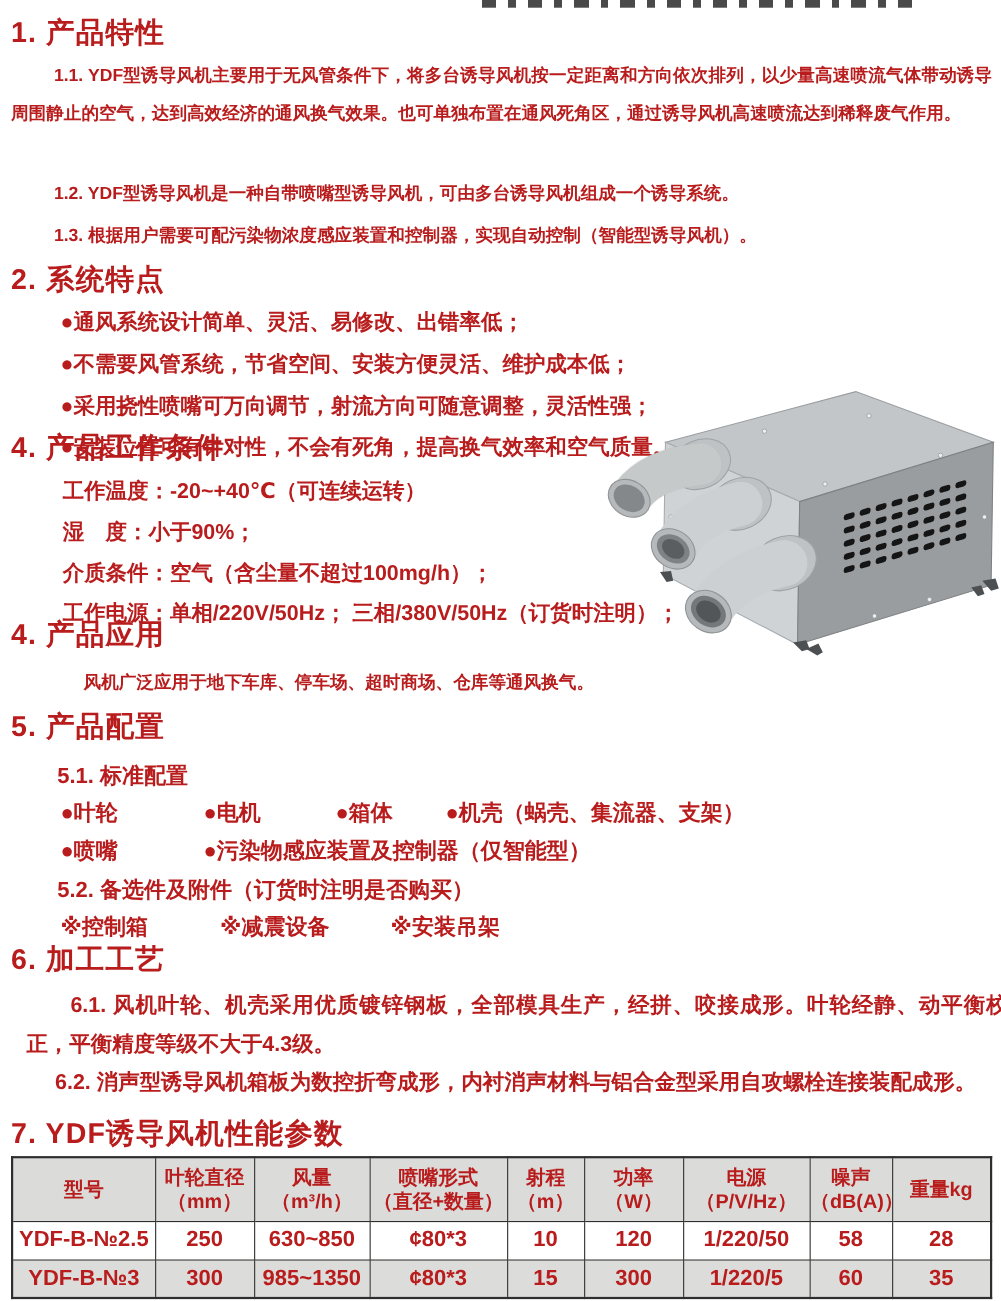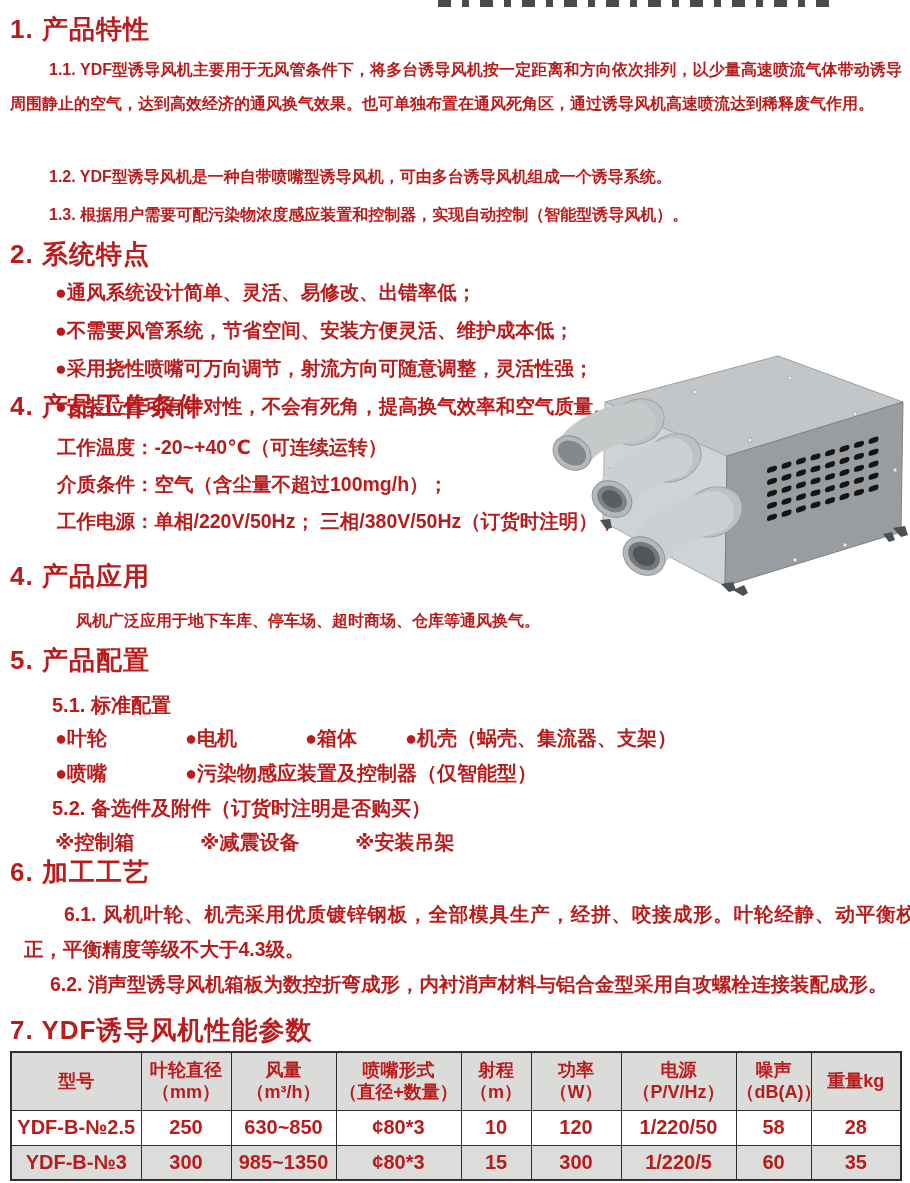--- a/index.html
+++ b/index.html
@@ -9,21 +9,21 @@
     color:#b91c1c; overflow:hidden;
     font-family:"Liberation Sans","DejaVu Sans",sans-serif;
     font-weight:bold;
   }
   .abs { position:absolute; }
   .sec-heading { font-size:26px; font-weight:bold; letter-spacing:1px; white-space:nowrap; }
   .body-text { font-size:16px; line-height:34px; }
   .para { width:892px; text-align:justify; }
   .indent { text-indent:39px; }
   .single { white-space:nowrap; text-align:left; }
-  .bullet-list { list-style:none; font-size:19.5px; line-height:38px;font-family:Liberation Serif, serif; }
+  .bullet-list { list-style:none; font-size:19.5px; line-height:38px; }
   .cond-lines div { font-size:19.5px; line-height:37px; white-space:nowrap; }
   .sub-heading { font-size:20px; white-space:nowrap; }
   .cfg-row { display:flex; font-size:20px; white-space:nowrap; }
   .cfg-row span { display:inline-block; }
   .w130{width:130px;} .w120{width:120px;} .w100{width:100px;}
   .w145{width:145px;} .w155{width:155px;}
   .proc-para { width:892px; font-size:19.5px; line-height:35px; text-align:justify; text-indent:40px; }
 
   
   .crop-fragment {
@@ -59,20 +59,21 @@
   <ul class="abs bullet-list" style="left:55px; top:274px;">
     <li>●通风系统设计简单、灵活、易修改、出错率低；</li>
     <li>●不需要风管系统，节省空间、安装方便灵活、维护成本低；</li>
     <li>●采用挠性喷嘴可万向调节，射流方向可随意调整，灵活性强；</li>
     <li>●安装位置可有针对性，不会有死角，提高换气效率和空气质量。</li>
   </ul>
 
   <div class="abs sec-heading" style="left:10px; top:389px;">4.  产品工作条件</div>
   <div class="abs cond-lines" style="left:57px; top:429px;">
     <div>工作温度：-20~+40℃（可连续运转）</div>
+    <div>湿　度：小于90%；</div>
     <div>介质条件：空气（含尘量不超过100mg/h）；</div>
     <div>工作电源：单相/220V/50Hz；  三相/380V/50Hz（订货时注明）；</div>
   </div>
 
   <svg class="abs" style="left:545px; top:350px;" width="365" height="255" viewBox="0 0 365 255" aria-hidden="true">
 
     <polygon points="60,52 233,6 358,52 182,106" fill="#c3c6c8" stroke="#9a9ea0" stroke-width="1"></polygon>
     <polygon points="60,52 182,106 180,236 58,172" fill="#d0d3d5" stroke="#a8acae" stroke-width="1"></polygon>
     <polygon points="182,106 358,52 356,182 180,236" fill="#999da0" stroke="#7e8284" stroke-width="1"></polygon>
 

